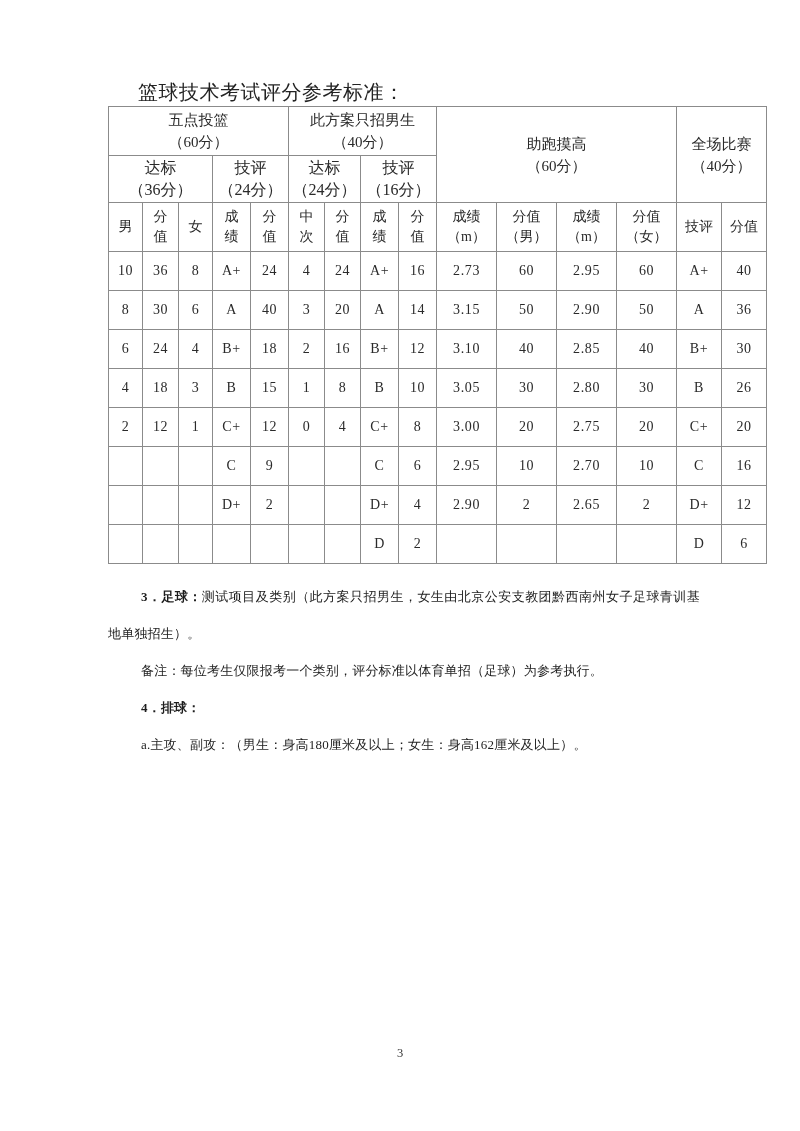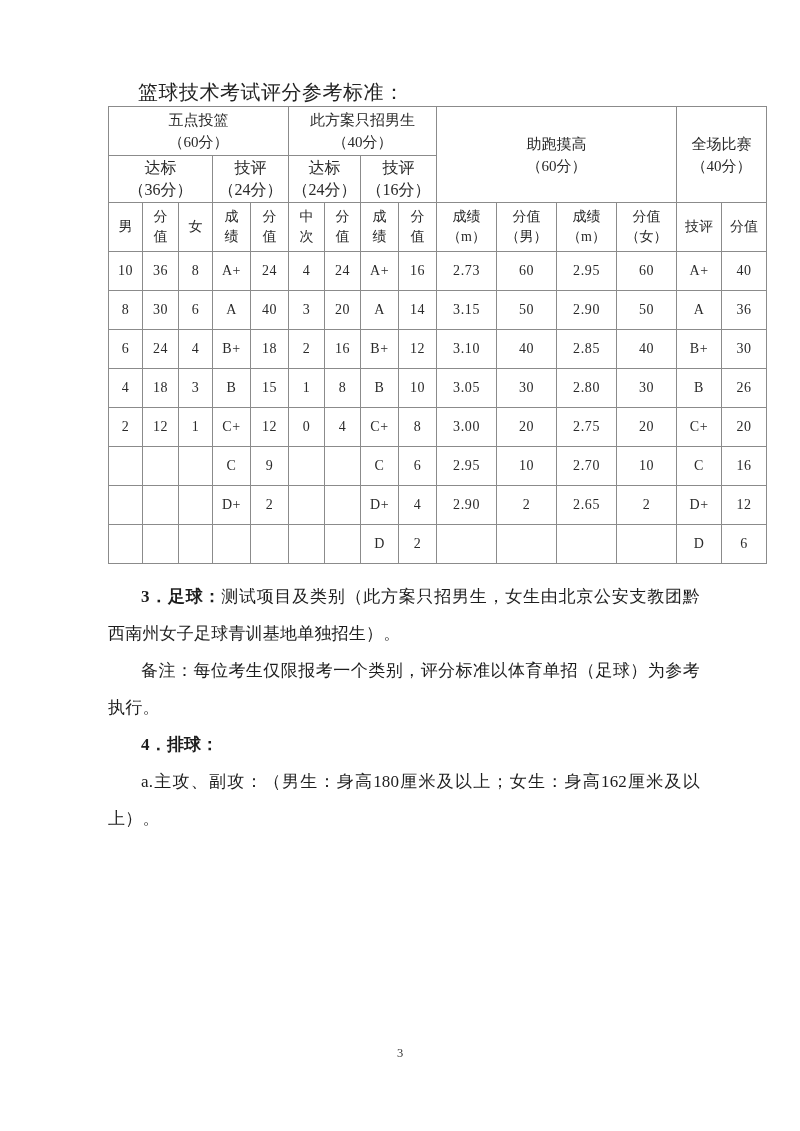--- a/index.html
+++ b/index.html
@@ -92,21 +92,21 @@
   .num {
     font-family: "Liberation Serif", "DejaVu Serif", serif;
     letter-spacing: 0.6px;
   }
 
   
   .body-text {
     margin-top: 14px;
   }
   p.para {
-    font-size: 17px;
+    font-size: 13px;
     line-height: 37px;
     margin: 0;
     text-align: justify;
     text-justify: inter-ideograph;
     text-indent: 33px;
     letter-spacing: 0.2px;
     color: #1d1d1d;
   }
   .b {
     font-weight: bold;

